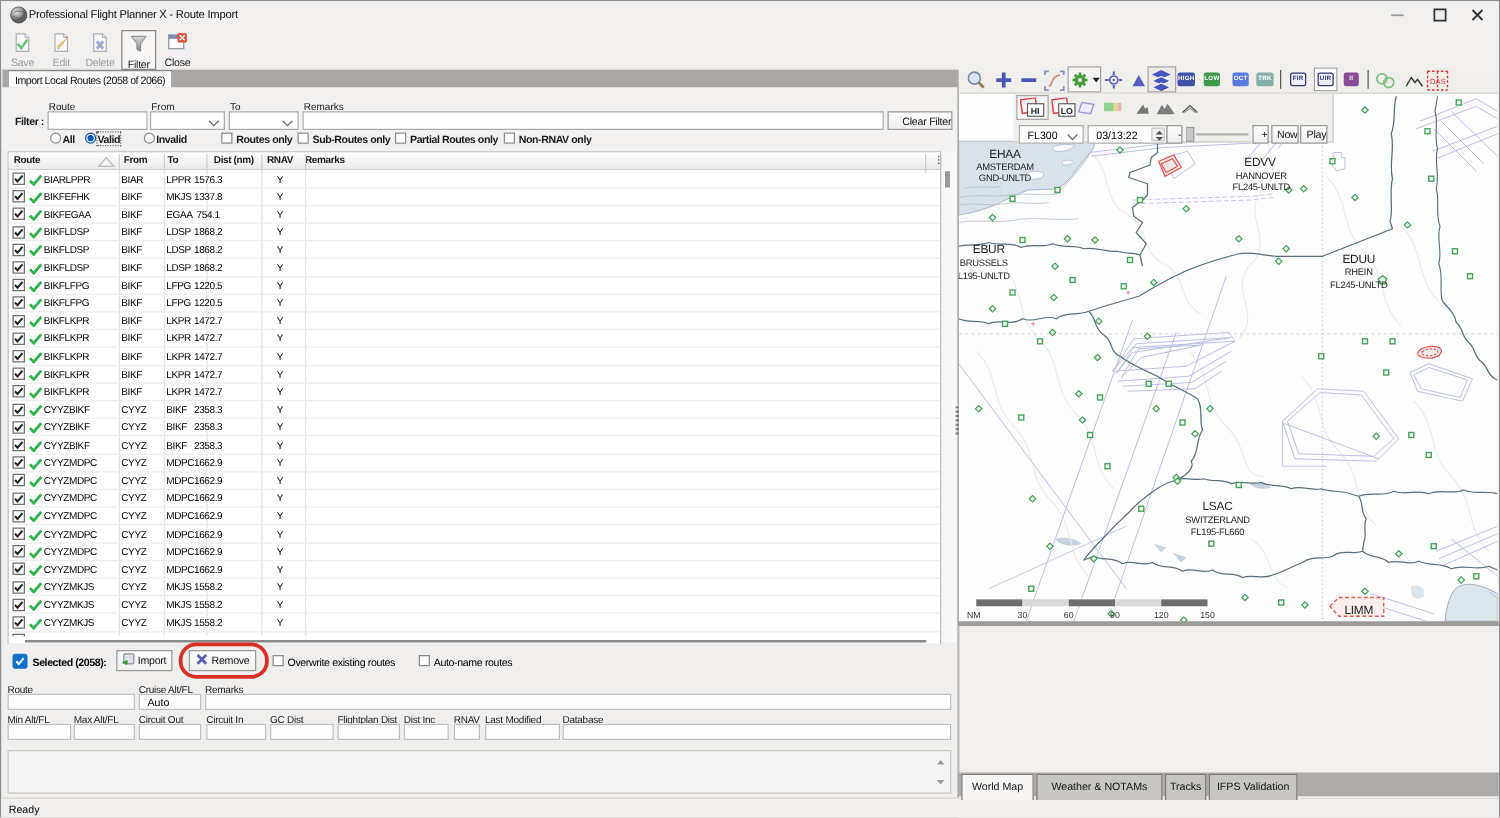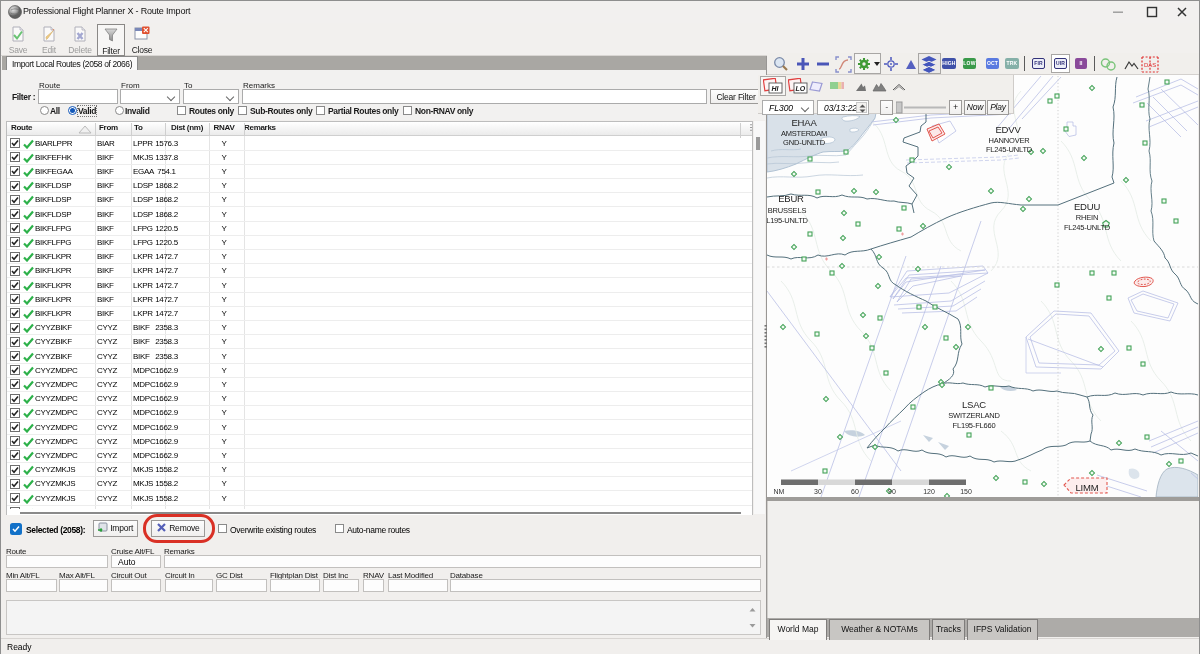--- a/index.html
+++ b/index.html
@@ -44,33 +44,33 @@
 .c-from { position:absolute; left:90px; top:2px; }
 .c-to { position:absolute; left:126px; top:2px; }
 .c-dist { position:absolute; left:122px; top:2px; width:75px; text-align:center; }
 .c-rnav { position:absolute; left:202px; top:2px; width:30px; text-align:center; }
 
 #vsb { left:753px; top:120px; width:11px; height:393px; background:#f8f8f8; }
 #vsb .thumb { position:absolute; left:1.5px; top:16px; width:4px; height:13px; background:#9a9a9a; }
 #hsb { left:6px; top:508px; width:745px; height:6px; background:#fff; }
 #hsb .thumb { position:absolute; left:13px; top:3px; width:721px; height:2px; background:#8a8a8a; }
 
-.btn { position:absolute; background:linear-gradient(#fdfdfd,#f0efee); border:1px solid #9c9a98; font-size:8.5px; letter-spacing:-0.2px; color:#111; text-align:center; white-space:nowrap; overflow:hidden; }
+.btn { position:absolute; background:linear-gradient(#fdfdfd,#f0efee); border:1px solid #9c9a98; font-size:8.5px; letter-spacing:-0.2px; color:#111; text-align:right; white-space:nowrap; overflow:hidden; }
 #redoval { left:142px; top:513px; width:72px; height:29px; border:3.5px solid #d93025; border-radius:14px; }
 
 .flab2 { position:absolute; font-size:8px; color:#1a1a1a; white-space:nowrap; letter-spacing:-0.2px; }
 .ffield { position:absolute; background:#fdfdfd; border:1px solid #c2c0be; height:13px; }
 #bigta { left:5px; top:599px; width:755px; height:35px; background:#f4f4f4; border:1px solid #c8c6c4; }
 
 #status { left:0; top:637px; width:1198px; height:16px; background:#f1efed; border-top:1px solid #d8d5d2; font-size:8.5px; }
 
 #rpanel { left:766px; top:55px; width:432px; height:582px; background:#f1efed; }
 #vdiv { left:764.5px; top:55px; width:1px; height:582px; background:#989694; }
 #mtb1 { left:766px; top:52px; width:432px; height:22px; background:#f1efec; border-bottom:1px solid #d4d1ce; }
-#mtb23 { left:757px; top:74px; width:256px; height:39px; background:#f1efec; border-right:1px solid #cfccc9; border-bottom:1px solid #cfccc9;font-style:italic; }
+#mtb23 { left:810px; top:74px; width:256px; height:39px; background:#f1efec; border-right:1px solid #cfccc9; border-bottom:1px solid #cfccc9; }
 .badge { position:absolute; top:5px; height:11px; border-radius:2px; color:#fff; font-size:5px; font-weight:bold; text-align:center; line-height:11px; letter-spacing:0.2px; }
 .mbtn { position:absolute; border:1px solid #a8a6a4; background:#f5f4f2; }
 .sep { position:absolute; top:3px; width:1px; height:15px; background:#5a5a5a; }
 #maptabs { left:766px; top:617px; width:432px; height:19px; background:#adaba8; }
 .mtab { position:absolute; top:1px; height:28px; border:1px solid #7f7d7b; background:#c8c6c3; font-size:8.5px; text-align:center; padding-top:4px; color:#111; white-space:nowrap; overflow:hidden; }
 .mtab.on { background:#f6f5f3; }
 #botstrip { left:766px; top:639px; width:432px; height:14px; background:#f1efed; }
 </style></head>
 <body>
 <div id="win">
@@ -1029,21 +1029,21 @@
         <path d="M1 9 L6.5 1.5 L8 5 L10 3.5 L11 9 Z" fill="#757575"></path>
       </svg>
  <svg class="abs" style="left:114px;top:7px" width="15" height="10">
         <path d="M1 9 L4.5 2.5 L7 6 L9 1.5 L11.5 5 L14 9 Z" fill="#808080" stroke="#666" stroke-width="0.7"></path>
       </svg>
  <svg class="abs" style="left:134px;top:8px" width="14" height="8">
         <path d="M1 7 L7 1.5 L13 7" fill="none" stroke="#555" stroke-width="1"></path>
         <path d="M2.5 7 L7 3.5 L11.5 7" fill="none" stroke="#888" stroke-width="0.9"></path>
       </svg>
  <span class="finput combo" style="left:4px;top:25px;width:52px;height:15px;font-size:8.5px;padding:2px 0 0 6px">FL300</span>
- <span class="finput" style="left:59px;top:25px;width:52px;height:15px;font-size:8.5px;padding:2px 0 0 6px">03/13:22<span style="position:absolute;right:1px;top:1px;width:11px;height:11px;border:1px solid #c8c8c8;background:#f2f1ef">
+ <span class="finput" style="left:59px;top:25px;width:64px;height:15px;font-size:8.5px;padding:2px 0 0 6px">03/13:22<span style="position:absolute;right:1px;top:1px;width:11px;height:11px;border:1px solid #c8c8c8;background:#f2f1ef">
           <svg style="position:absolute;left:2px;top:1px" width="7" height="9">
             <path d="M0.5 3.5 L3.5 0.5 L6.5 3.5 Z" fill="#555"></path>
             <path d="M0.5 5.5 L3.5 8.5 L6.5 5.5 Z" fill="#555"></path>
           </svg>
         </span></span>
  <span class="btn" style="left:122px;top:25px;width:13px;height:15px;padding-top:1px">-</span>
  <svg class="abs" style="left:138px;top:25px" width="50" height="15">
         <rect x="8" y="6.5" width="42" height="2" fill="#b8b8b8"></rect>
         <rect x="0" y="2" width="6" height="11" fill="#c8c8c8" stroke="#999"></rect>
       </svg>

